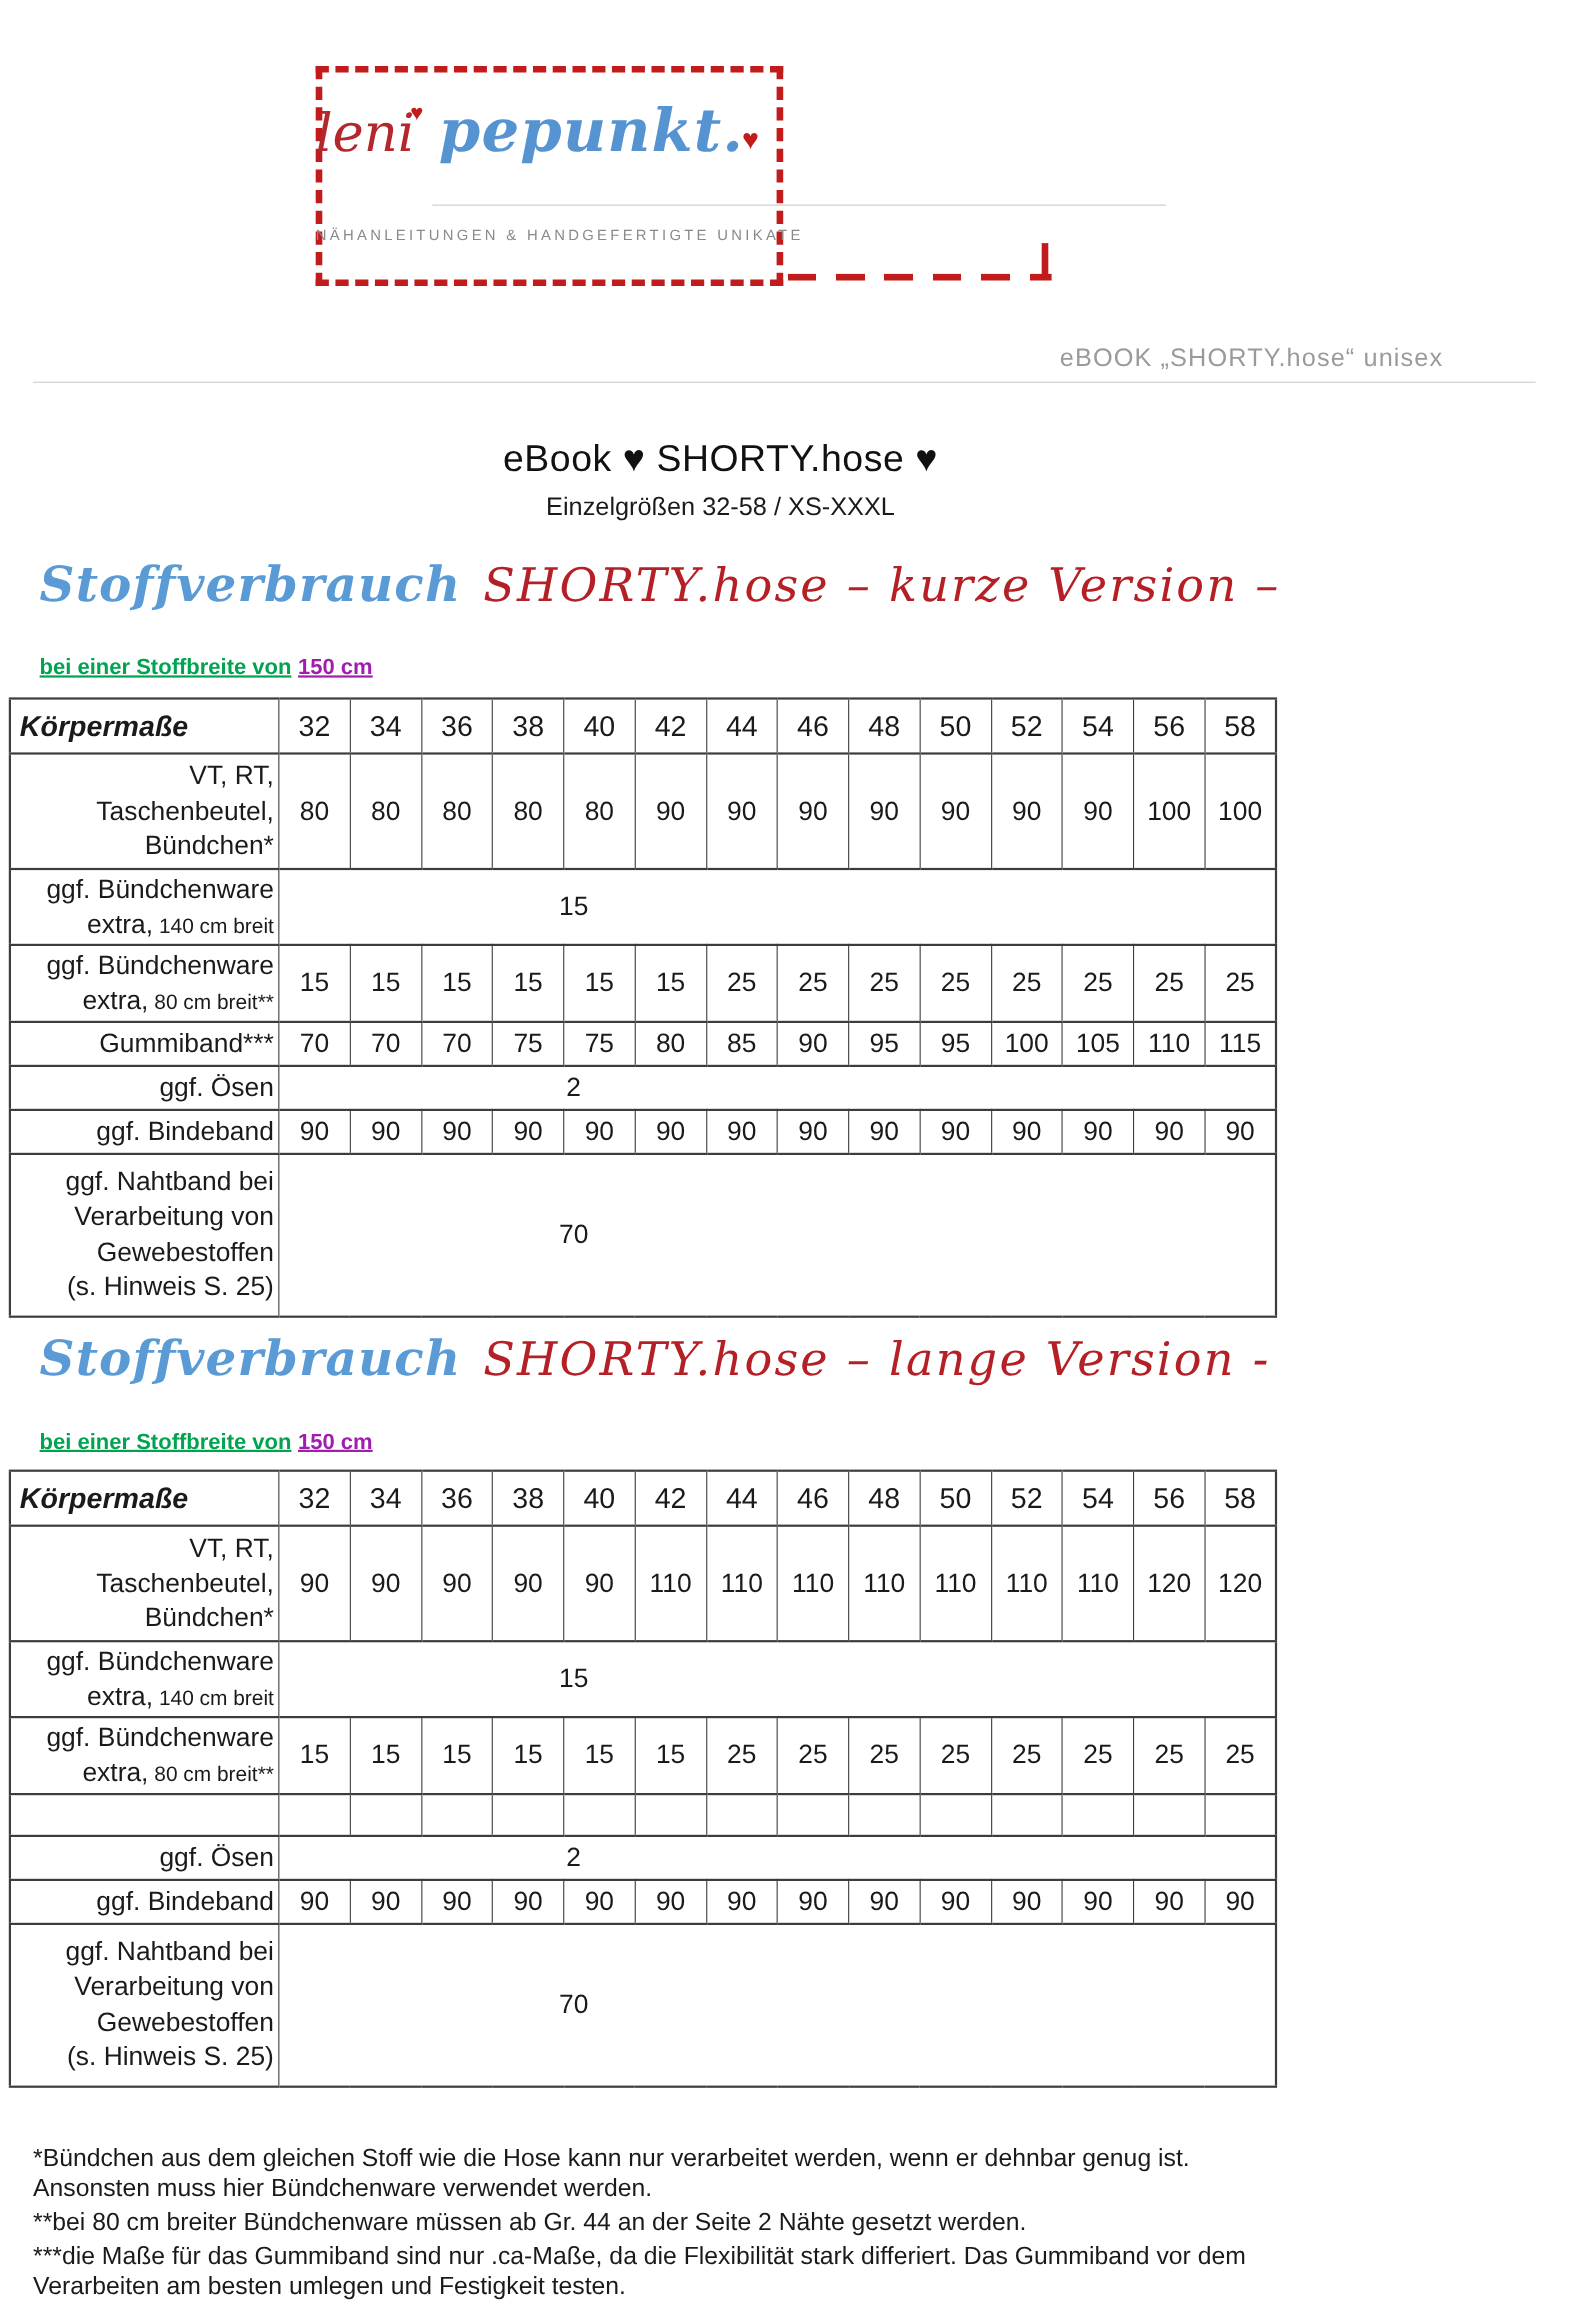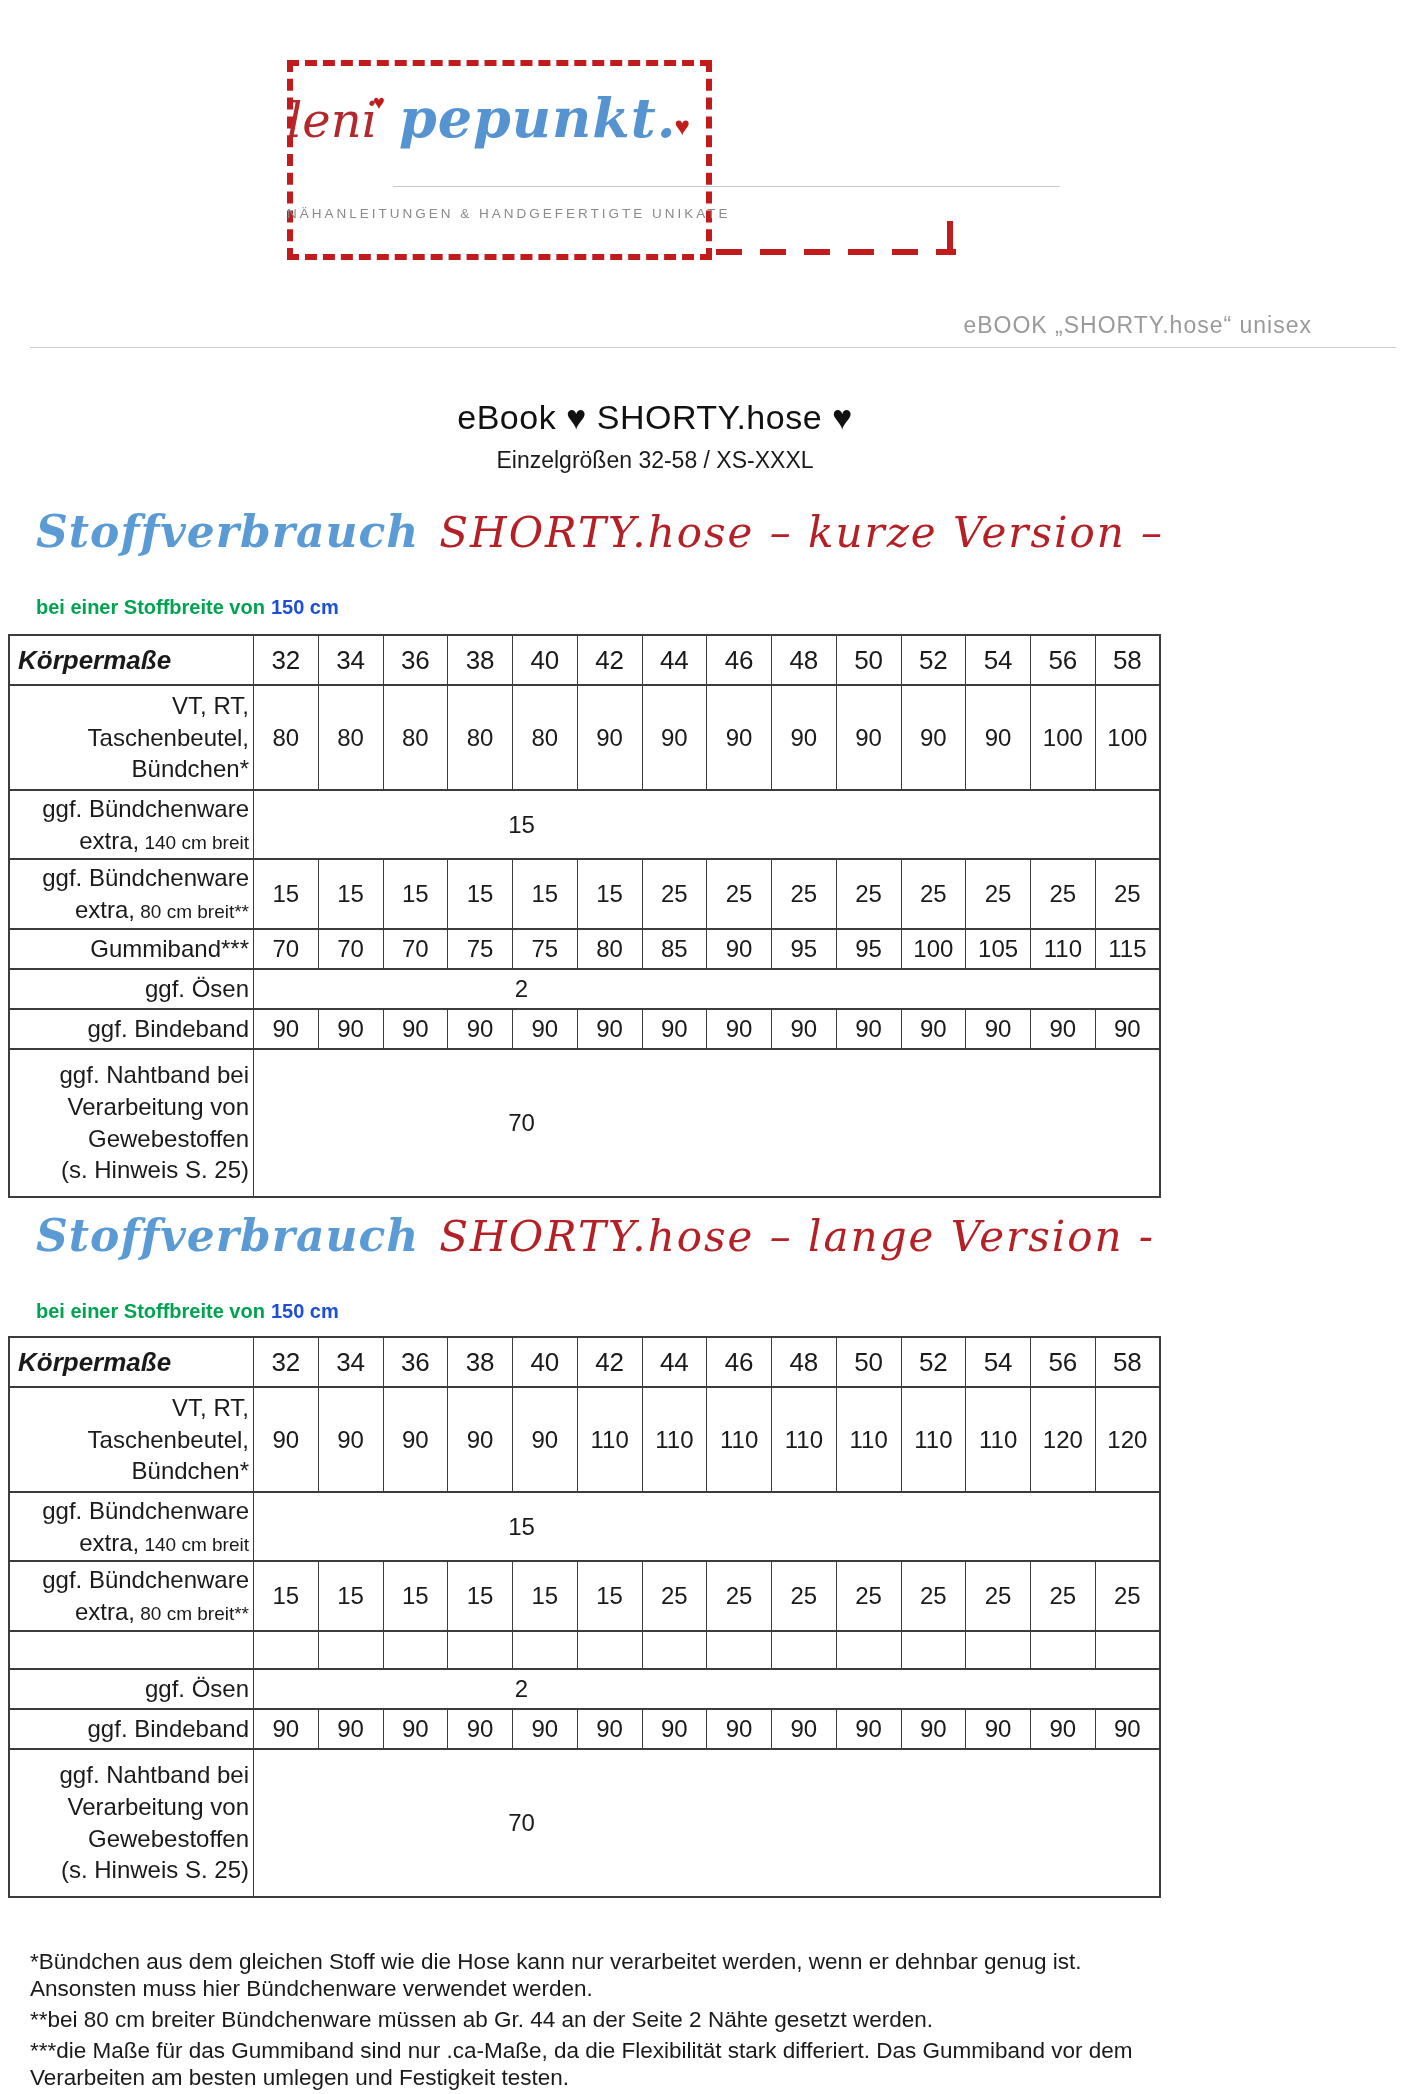--- a/index.html
+++ b/index.html
@@ -31,22 +31,22 @@
   .title-main{font-size:34px;color:#111;letter-spacing:0.5px;}
   .title-sub{font-size:23px;margin-top:10px;}
 
   
   .sec-head{position:absolute;left:36px;white-space:nowrap;}
   .sec-head .h-blue{font-family:"DejaVu Serif",serif;font-style:italic;font-weight:bold;
                     font-size:44px;color:#5b9bd5;letter-spacing:1px;}
   .sec-head .h-red{font-family:"DejaVu Serif",serif;font-style:italic;
                    font-size:42px;color:#b42025;margin-left:20px;letter-spacing:2px;}
   .sub-head{position:absolute;left:36px;font-size:20px;font-weight:bold;white-space:nowrap;}
-  .sub-head .green{color:#00a350;}
-  .sub-head .blue{color:#1d4ed8;margin-left:6px;}
+  .sub-head .green{color:#00a350;text-decoration:underline;}
+  .sub-head .blue{color:#a21caf;text-decoration:underline;margin-left:6px;}
 
   
   table.size-table{position:absolute;left:8px;border-collapse:collapse;table-layout:fixed;
                    width:1153px;font-size:24px;border:2px solid #3c3c3c;}
   table.size-table th,table.size-table td{border:solid #3c3c3c;border-width:2px 1px;
                    padding:0;vertical-align:middle;overflow:hidden;}
   table.size-table th.corner{width:235px;text-align:left;font-style:italic;font-weight:bold;
                    font-size:26px;padding-left:8px;}
   table.size-table th.size{font-weight:normal;font-size:26px;text-align:center;}
   table.size-table td.label{text-align:right;padding:2px 4px 2px 8px;line-height:1.32;}

